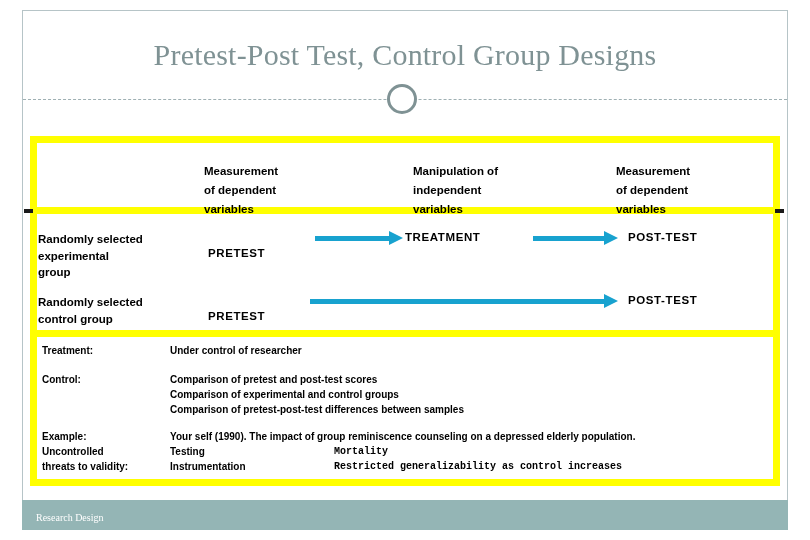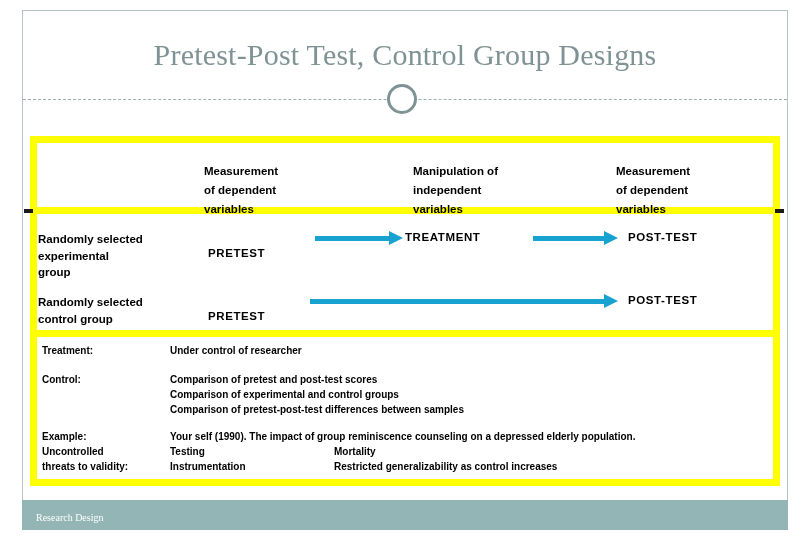--- a/index.html
+++ b/index.html
@@ -198,20 +198,21 @@
     top: 0;
     line-height: 15px;
     white-space: pre-line;
   }
   .det-body2 {
     position: absolute;
     left: 292px;
     top: 15px;
     line-height: 15px;
     white-space: pre-line;
+    font-family: Liberation Mono, monospace;
   }
 
   
   .footer {
     position: absolute;
     left: 22px;
     top: 500px;
     width: 766px;
     height: 30px;
     background: #94b5b5;

